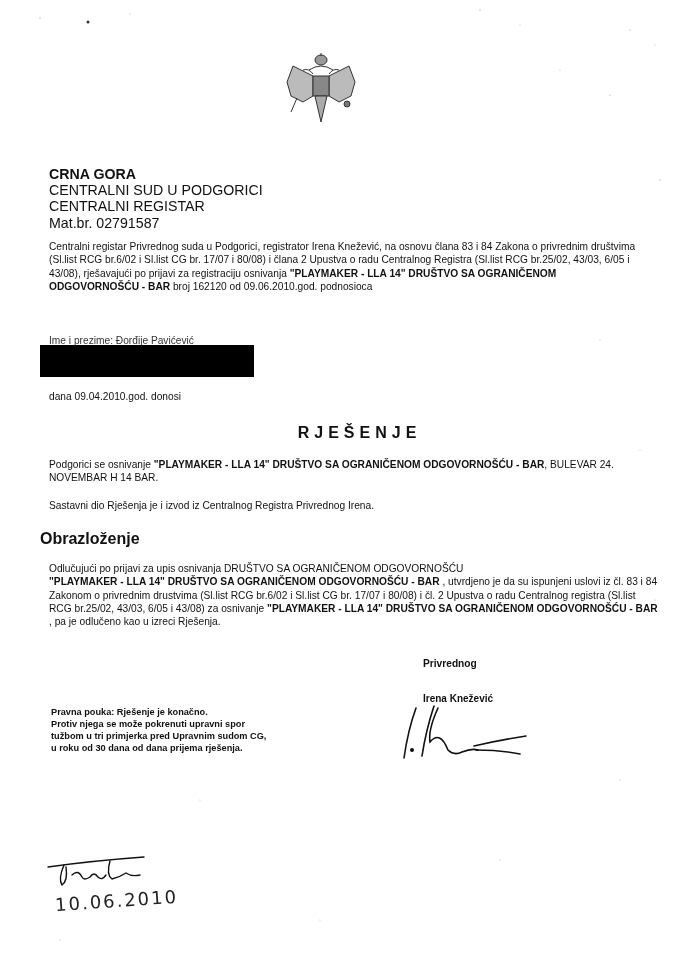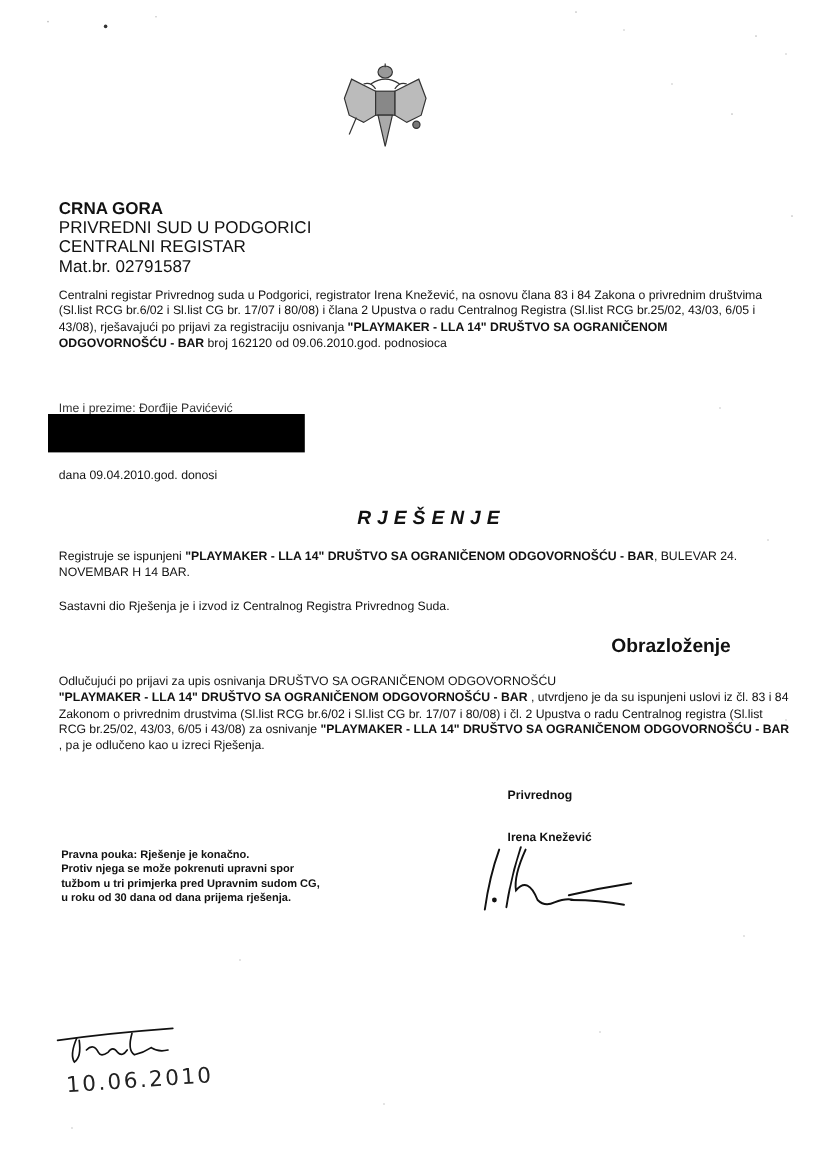--- a/index.html
+++ b/index.html
@@ -10,24 +10,24 @@
   .abs { position: absolute; }
   .coat { left: 283px; top: 52px; width: 76px; height: 74px; }
   .header { left: 49px; top: 130px; font-size: 14.2px; line-height: 16.2px; margin-top: 36px; }
   .header .l1 { font-weight: bold; }
   .p { font-size: 10.2px; line-height: 13.3px; }
   .intro { left: 49px; top: 240px; width: 600px; }
   .b { font-weight: bold; }
   .imelabel { left: 49px; top: 335px; font-size: 10.2px; color: #333; }
   .redact { left: 40px; top: 345px; width: 214px; height: 32px; background: #000; }
   .dana { left: 49px; top: 390px; }
-  .title1 { left: 0; width: 679px; text-align: center; top: 424px; font-size: 16px; font-weight: bold; letter-spacing: 5px; padding-left: 40px; box-sizing: border-box; font-style: italic; }
+  .title1 { left: 0; width: 679px; text-align: center; top: 424px; font-size: 16px; font-weight: bold; letter-spacing: 5px; padding-left: 40px; box-sizing: border-box; }
   .reg { left: 49px; top: 458px; width: 600px; }
   .sast { left: 49px; top: 499px; }
-  .title2 { left: 0; width: 585px; text-align: right; top: 530px; font-size: 16px; font-weight: bold; padding-left: 40px; box-sizing: border-box; margin-left: 24px; }
+  .title2 { left: 0; width: 585px; text-align: left; top: 530px; font-size: 16px; font-weight: bold; padding-left: 40px; box-sizing: border-box; }
   .obr { left: 49px; top: 562px; width: 610px; }
   .registrator { left: 423px; top: 658px; font-size: 10.2px; font-weight: bold; }
   .regname { left: 423px; top: 693px; font-size: 10px; font-weight: bold; }
   .pouka { left: 51px; top: 706px; font-size: 9.2px; line-height: 12px; font-weight: bold; }
   .sig1 { left: 400px; top: 700px; width: 140px; height: 62px; }
   .sig2 { left: 40px; top: 855px; width: 120px; height: 40px; }
   .handdate { left: 55px; top: 890px; font-family: "DejaVu Sans", sans-serif; font-size: 18px; letter-spacing: 2px; transform: rotate(-4deg); color: #222; }
   .specks { left: 0; top: 0; width: 679px; height: 960px; pointer-events: none; }
 </style>
 </head>
@@ -69,41 +69,41 @@
       <rect x="30" y="24" width="16" height="20" fill="#888"></rect>
       <path d="M32 44 L38 70 L44 44 Z" fill="#aaa"></path>
       <line x1="14" y1="46" x2="8" y2="60"></line>
       <circle cx="64" cy="52" r="3" fill="#777"></circle>
     </g>
   </svg>
 </div>
 
 <div class="abs header">
   <div class="l1">CRNA GORA</div>
-  <div>PRIVREDNI SUD U PODGORICI</div>
+  <div>CENTRALNI SUD U PODGORICI</div>
   <div>CENTRALNI REGISTAR</div>
   <div>Mat.br. 02791587</div>
 </div>
 
 <div class="abs p intro">
   <span>Centralni registar Privrednog suda u Podgorici, registrator Irena Knežević, na osnovu člana 83 i 84 Zakona o privrednim društvima (Sl.list RCG br.6/02 i Sl.list CG br. 17/07 i 80/08) i člana 2 Upustva o radu Centralnog Registra (Sl.list RCG br.25/02, 43/03, 6/05 i 43/08), rješavajući po prijavi za registraciju osnivanja </span><span class="b">"PLAYMAKER - LLA 14" DRUŠTVO SA OGRANIČENOM ODGOVORNOŠĆU - BAR</span><span> broj 162120 od 09.06.2010.god. podnosioca</span>
 </div>
 
 <div class="abs imelabel">Ime i prezime: Đorđije Pavićević</div>
 <div class="abs redact"></div>
 
 <div class="abs p dana">dana 09.04.2010.god. donosi</div>
 
 <div class="abs title1">RJEŠENJE</div>
 
 <div class="abs p reg">
-  <span>Registruje se ispunjeni </span><span class="b">"PLAYMAKER - LLA 14" DRUŠTVO SA OGRANIČENOM ODGOVORNOŠĆU - BAR</span><span>, BULEVAR 24. NOVEMBAR H 14 BAR.</span>
+  <span>Podgorici se osnivanje </span><span class="b">"PLAYMAKER - LLA 14" DRUŠTVO SA OGRANIČENOM ODGOVORNOŠĆU - BAR</span><span>, BULEVAR 24. NOVEMBAR H 14 BAR.</span>
 </div>
 
-<div class="abs p sast">Sastavni dio Rješenja je i izvod iz Centralnog Registra Privrednog Suda.</div>
+<div class="abs p sast">Sastavni dio Rješenja je i izvod iz Centralnog Registra Privrednog Irena.</div>
 
 <div class="abs title2">Obrazloženje</div>
 
 <div class="abs p obr">
   <span>Odlučujući po prijavi za upis osnivanja DRUŠTVO SA OGRANIČENOM ODGOVORNOŠĆU </span><br><span class="b">"PLAYMAKER - LLA 14" DRUŠTVO SA OGRANIČENOM ODGOVORNOŠĆU - BAR</span><span> , utvrdjeno je da su ispunjeni uslovi iz čl. 83 i 84 Zakonom o privrednim drustvima (Sl.list RCG br.6/02 i Sl.list CG br. 17/07 i 80/08) i čl. 2 Upustva o radu Centralnog registra (Sl.list RCG br.25/02, 43/03, 6/05 i 43/08) za osnivanje </span><span class="b">"PLAYMAKER - LLA 14" DRUŠTVO SA OGRANIČENOM ODGOVORNOŠĆU - BAR</span><span> , pa je odlučeno kao u izreci Rješenja.</span>
 </div>
 
 <div class="abs registrator">Privrednog</div>
 <div class="abs regname">Irena Knežević</div>
 

